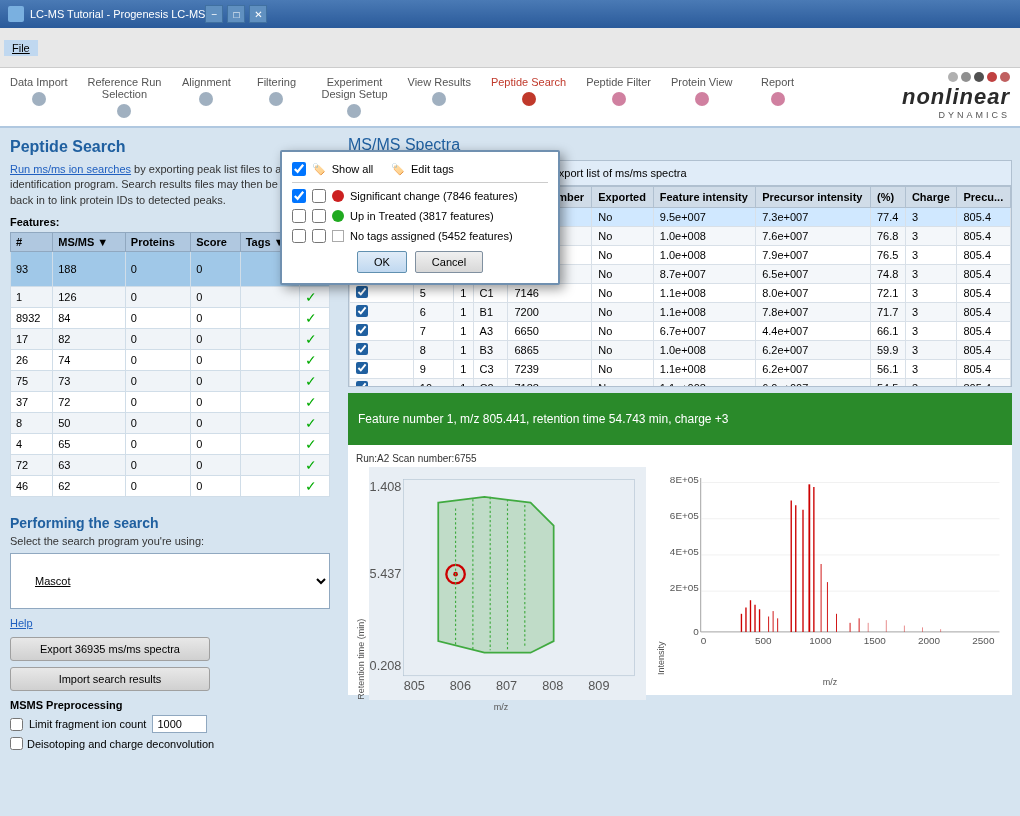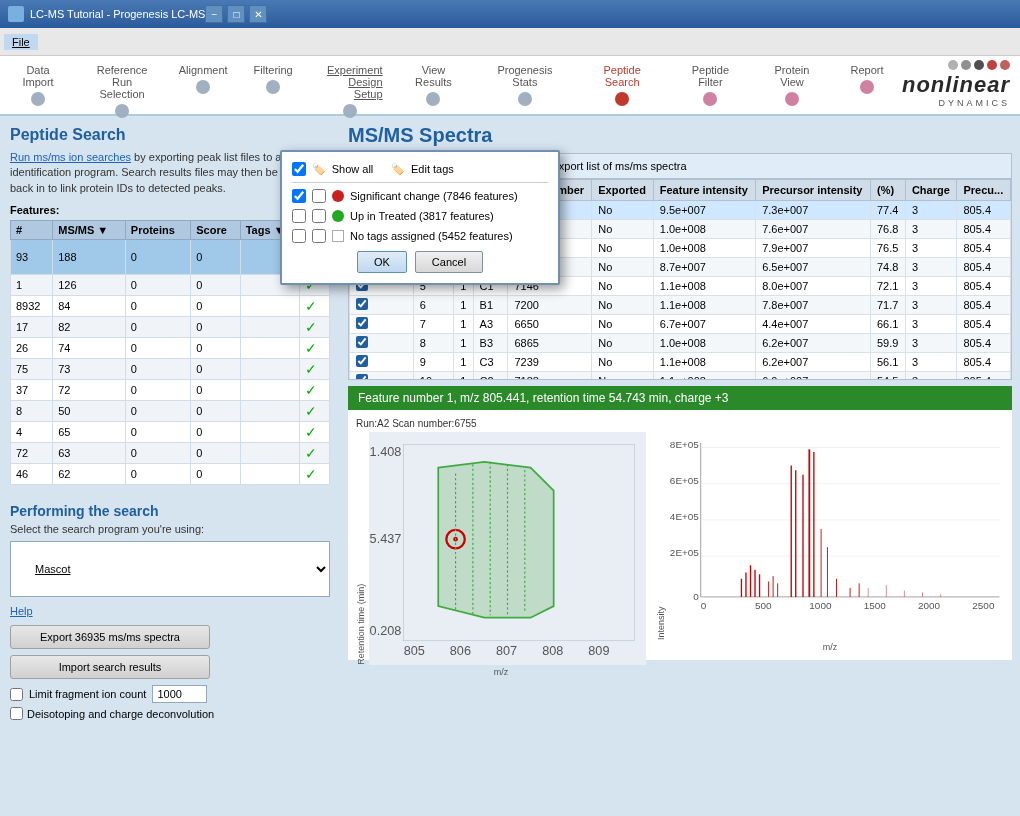--- a/index.html
+++ b/index.html
@@ -5,21 +5,21 @@
     * { box-sizing: border-box; margin: 0; padding: 0; font-family: 'Segoe UI', Tahoma, Arial, sans-serif; font-size: 11px; }
     body { background: #d6e4f0; width: 1020px; height: 816px; overflow: hidden; position: relative; }
     
     
     .title-bar { background: linear-gradient(to bottom, #4a7ab5, #2a5a9a); height: 28px; display: flex; align-items: center; padding: 0 8px; color: white; font-size: 12px; }
     .title-bar-icon { width: 16px; height: 16px; background: #7ab0e0; border-radius: 2px; margin-right: 6px; }
     .title-bar-buttons { display: flex; gap: 4px; }
     .title-bar-btn { width: 18px; height: 18px; background: #6090c0; border: 1px solid #4070a0; display: flex; align-items: center; justify-content: center; cursor: pointer; color: white; font-size: 10px; }
 
     
-    .menu-bar { background: #e8e8e8; height: 28px; display: flex; align-items: center; padding: 0 4px; border-bottom: 1px solid #ccc; }
+    .menu-bar { background: #e8e8e8; height: 40px; display: flex; align-items: center; padding: 0 4px; border-bottom: 1px solid #ccc; }
     .menu-item { padding: 2px 8px; cursor: pointer; font-size: 11px; }
     .menu-item.active { background: #c0d8f0; text-decoration: underline; }
 
     
     .nav-bar { background: white; padding: 4px 0 0 0; border-bottom: 2px solid #b0c8e0; display: flex; align-items: flex-start; }
     .nav-item { display: flex; flex-direction: column; align-items: center; padding: 4px 10px 8px 10px; cursor: pointer; position: relative; font-size: 10px; color: #555; text-align: center; min-width: 70px; }
     .nav-dot { width: 14px; height: 14px; border-radius: 50%; margin-top: 4px; }
     .dot-gray { background: #a0b0c0; }
     .dot-pink { background: #d080a0; }
     .dot-red { background: #c0392b; }
@@ -58,37 +58,37 @@
     .action-button { display: block; width: 200px; padding: 5px 10px; background: linear-gradient(to bottom, #e8e8e8, #d0d0d0); border: 1px solid #a0a0a0; border-radius: 3px; cursor: pointer; text-align: center; margin-bottom: 6px; }
 
     
     .preprocess-title { font-weight: bold; margin-top: 8px; margin-bottom: 4px; }
     .checkbox-row { display: flex; align-items: center; gap: 4px; margin-bottom: 4px; }
     .limit-row { display: flex; align-items: center; gap: 6px; }
     .number-input { width: 55px; padding: 2px 4px; border: 1px solid #90a8c0; background: white; }
 
     
     .right-panel { flex: 1; padding: 8px; background: #d6e4f0; overflow: hidden; }
-    .panel-title { font-size: 20px; color: #2060a0; font-weight: bold; margin-bottom: 6px; }
+    .panel-title { font-size: 16px; color: #2060a0; font-weight: normal; margin-bottom: 6px; }
 
     
     .msms-section { background: white; border: 1px solid #b0c0d0; margin-bottom: 6px; }
     .msms-header { background: #e0ecf8; padding: 4px 8px; display: flex; align-items: center; gap: 6px; border-bottom: 1px solid #b0c0d0; cursor: pointer; }
     .expand-btn { width: 16px; height: 16px; border: 1px solid #8090a0; background: white; display: flex; align-items: center; justify-content: center; cursor: pointer; font-size: 10px; }
 
     
     .spectra-table { width: 100%; border-collapse: collapse; font-size: 10px; }
     .spectra-table th { background: #d0dce8; padding: 3px 6px; text-align: left; border: 1px solid #b0c0d0; white-space: nowrap; }
     .spectra-table td { padding: 2px 6px; border: 1px solid #d8e0e8; white-space: nowrap; }
     .spectra-table tr:nth-child(even) { background: #f4f7fa; }
     .spectra-table tr.highlighted { background: #d0e8ff; }
     .cb { width: 12px; height: 12px; accent-color: #2060a0; }
 
     
-    .feature-header { background: #2a8a2a; color: white; padding: 5px 10px; font-size: 12px; }
+    .feature-header { background: #2a8a2a; color: white; padding: 19px 10px; font-size: 12px; }
     .feature-body { background: white; display: flex; padding: 8px; gap: 10px; height: 250px; }
 
     
     .overlay { position: absolute; top: 150px; left: 280px; background: white; border: 2px solid #7090b0; box-shadow: 4px 4px 12px rgba(0,0,0,0.4); z-index: 100; width: 280px; padding: 10px; border-radius: 2px; }
     .overlay-row { display: flex; align-items: center; gap: 6px; margin-bottom: 6px; }
     .overlay-cb { width: 14px; height: 14px; }
     .overlay-btn-row { display: flex; gap: 8px; justify-content: center; margin-top: 8px; }
     .overlay-btn { padding: 4px 16px; border: 1px solid #8090a0; background: linear-gradient(to bottom, #f0f0f0, #d8d8d8); cursor: pointer; border-radius: 2px; }
     .overlay-btn.ok { background: linear-gradient(to bottom, #e0ecf8, #c0d8f0); border-color: #6090b0; }
 
@@ -124,29 +124,25 @@
   </div>
   <div class="nav-item" style="font-size:10px;">
     <span>Alignment</span>
     <div class="nav-dot dot-gray"></div>
   </div>
   <div class="nav-item" style="font-size:10px;">
     <span>Filtering</span>
     <div class="nav-dot dot-gray"></div>
   </div>
   <div class="nav-item" style="font-size:10px;">
-    <span style="text-align:right;text-decoration:underline;">Experiment<br>Design Setup</span>
+    <span style="text-align:center;">Experiment<br>Design Setup</span>
     <div class="nav-dot dot-gray"></div>
   </div>
   <div class="nav-item" style="font-size:10px;">
     <span>View Results</span>
-    <div class="nav-dot dot-gray"></div>
-  </div>
-  <div class="nav-item" style="font-size:10px;">
-    <span>Progenesis Stats</span>
     <div class="nav-dot dot-gray"></div>
   </div>
   <div class="nav-item" style="font-size:10px; color:#c0392b;">
     <span>Peptide Search</span>
     <div class="nav-dot dot-red"></div>
   </div>
   <div class="nav-item" style="font-size:10px;">
     <span>Peptide Filter</span>
     <div class="nav-dot dot-pink"></div>
   </div>
@@ -294,20 +290,21 @@
       <select>
         <option>Mascot</option>
         <option>Sequest</option>
         <option>OMSSA</option>
       </select>
     </div>
     <a class="help-link">Help</a>
     <button class="action-button">Export 36935 ms/ms spectra</button>
     <button class="action-button">Import search results</button>
 
+    <div class="preprocess-title">MSMS Preprocessing</div>
     <div class="limit-row">
       <input type="checkbox" style="">
       <span>Limit fragment ion count</span>
       <input type="number" class="number-input" value="1000" style="">
     </div>
     <div class="checkbox-row" style="margin-top:4px;">
       <input type="checkbox" style="">
       <span>Deisotoping and charge deconvolution</span>
     </div>
   </div>

